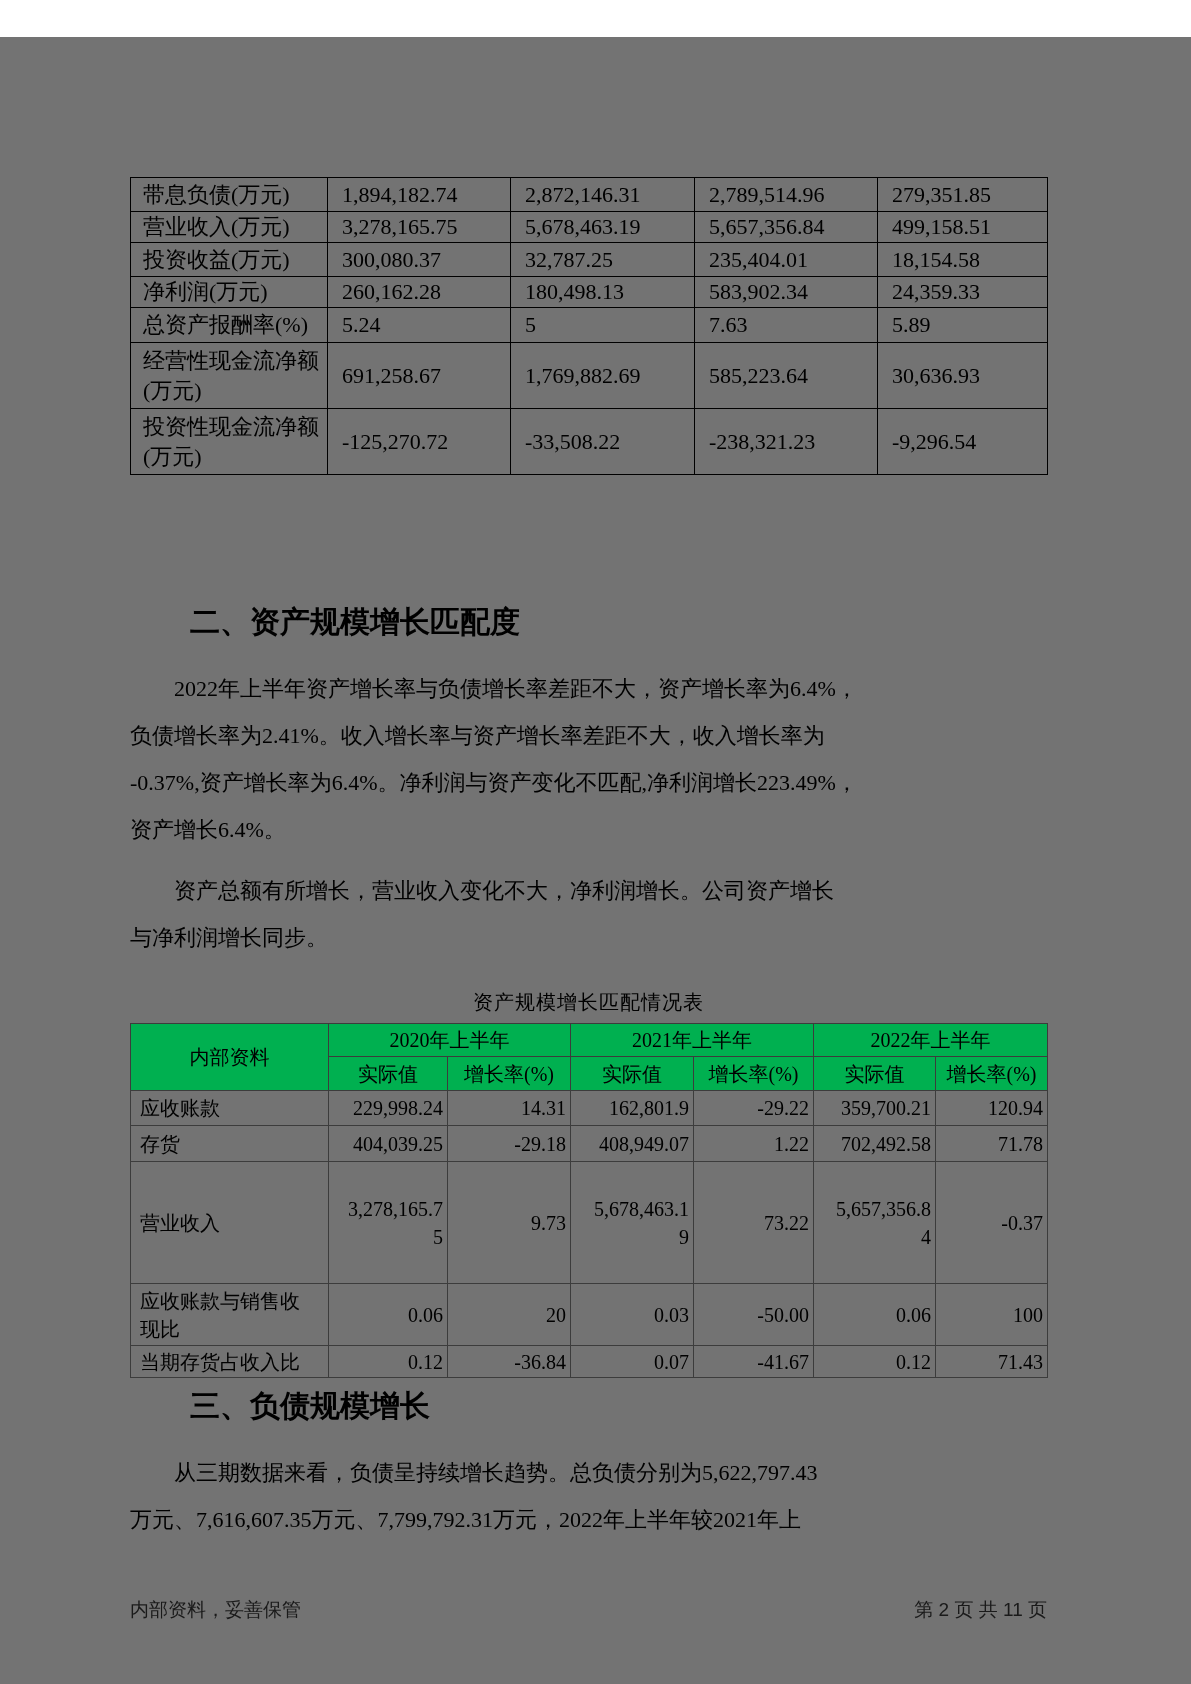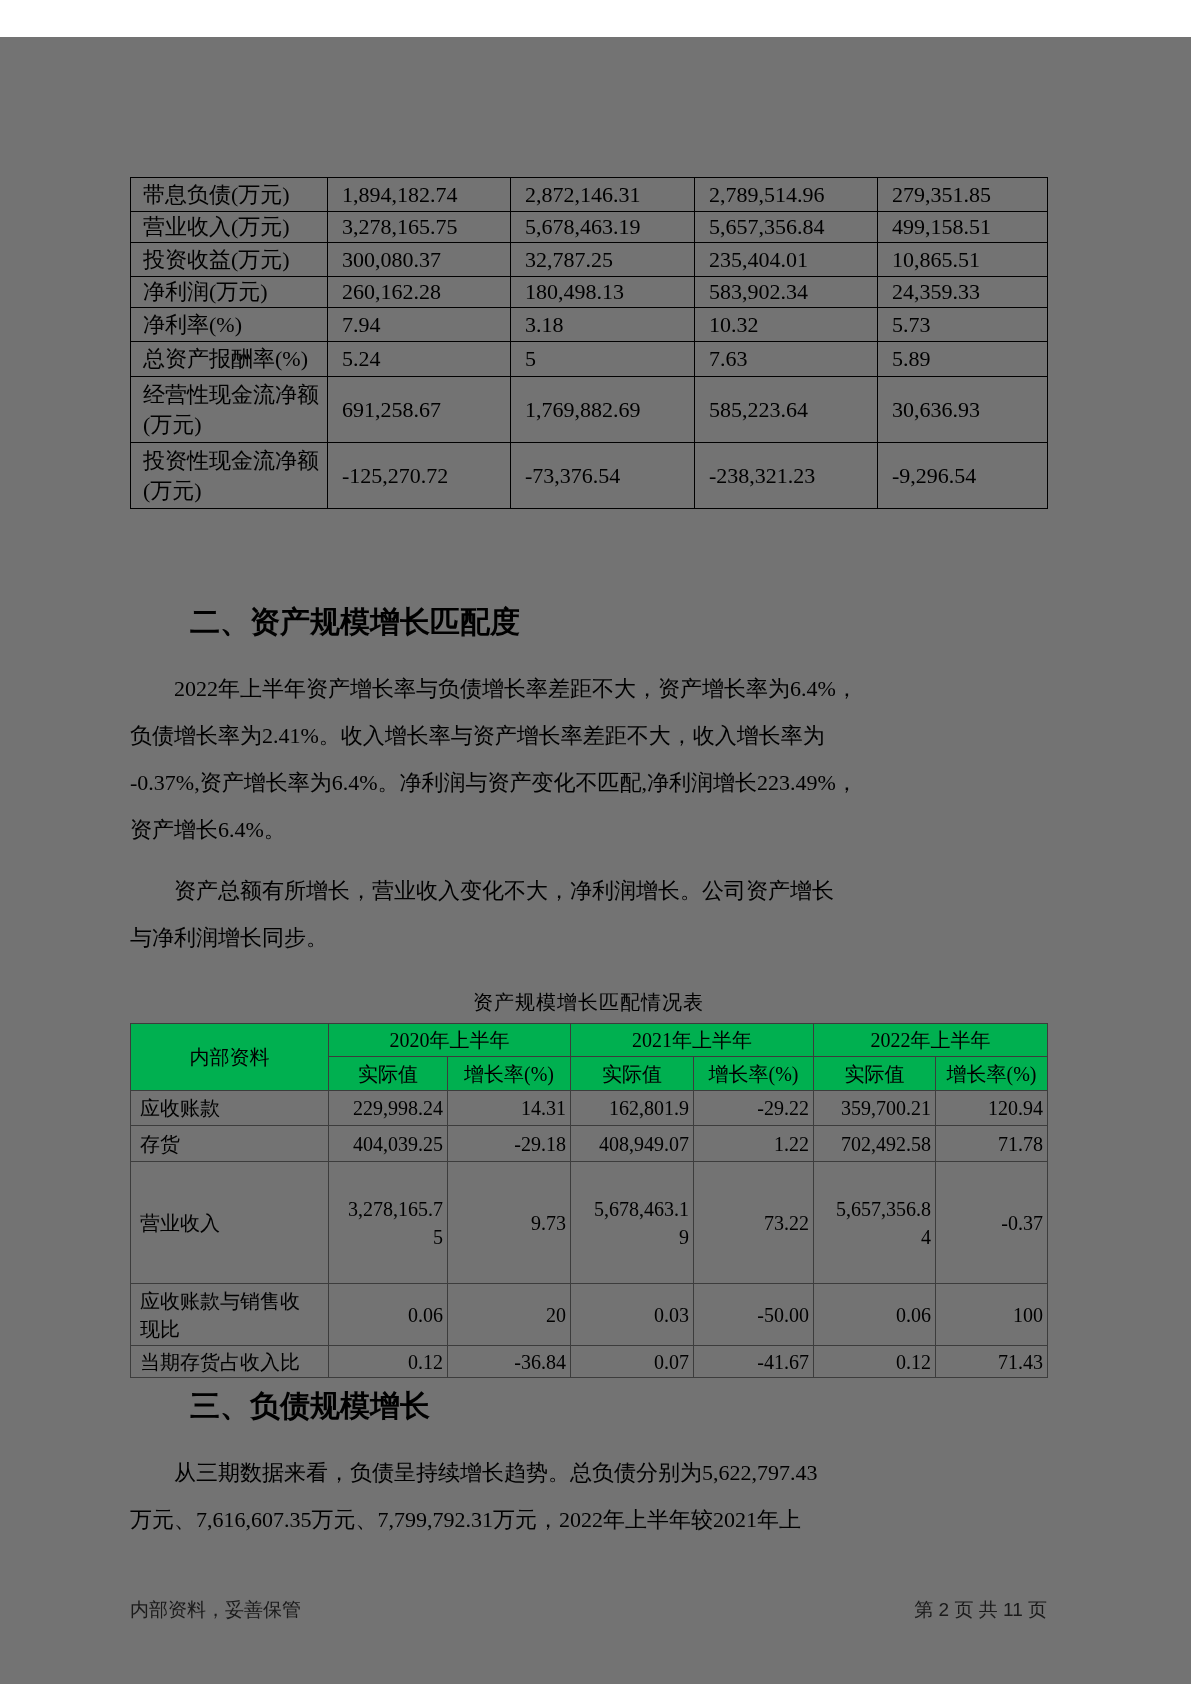--- a/index.html
+++ b/index.html
@@ -92,56 +92,49 @@
         <td class="val">3,278,165.75</td>
         <td class="val">5,678,463.19</td>
         <td class="val">5,657,356.84</td>
         <td class="val">499,158.51</td>
       </tr>
       <tr style="height:34px">
         <td class="preline">投资收益(万元)</td>
         <td class="val">300,080.37</td>
         <td class="val">32,787.25</td>
         <td class="val">235,404.01</td>
-        <td class="val">10,865.51</td>
+        <td class="val">18,154.58</td>
       </tr>
       <tr style="height:31px">
         <td class="preline">净利润(万元)</td>
         <td class="val">260,162.28</td>
         <td class="val">180,498.13</td>
         <td class="val">583,902.34</td>
         <td class="val">24,359.33</td>
-      </tr>
-      <tr style="height:34px">
-        <td class="preline">净利率(%)</td>
-        <td class="val">7.94</td>
-        <td class="val">3.18</td>
-        <td class="val">10.32</td>
-        <td class="val">5.73</td>
       </tr>
       <tr style="height:35px">
         <td class="preline">总资产报酬率(%)</td>
         <td class="val">5.24</td>
         <td class="val">5</td>
         <td class="val">7.63</td>
         <td class="val">5.89</td>
       </tr>
       <tr style="height:66px">
         <td class="preline">经营性现金流净额
 (万元)</td>
         <td class="val">691,258.67</td>
         <td class="val">1,769,882.69</td>
         <td class="val">585,223.64</td>
         <td class="val">30,636.93</td>
       </tr>
       <tr style="height:66px">
         <td class="preline">投资性现金流净额
 (万元)</td>
         <td class="val">-125,270.72</td>
-        <td class="val">-73,376.54</td>
+        <td class="val">-33,508.22</td>
         <td class="val">-238,321.23</td>
         <td class="val">-9,296.54</td>
       </tr>
     </tbody>
   </table>
 
   <div class="sec-heading" style="top:568px">二、资产规模增长匹配度</div>
   <div class="para preline" style="top:628px">2022年上半年资产增长率与负债增长率差距不大，资产增长率为6.4%，
 负债增长率为2.41%。收入增长率与资产增长率差距不大，收入增长率为
 -0.37%,资产增长率为6.4%。净利润与资产变化不匹配,净利润增长223.49%，

